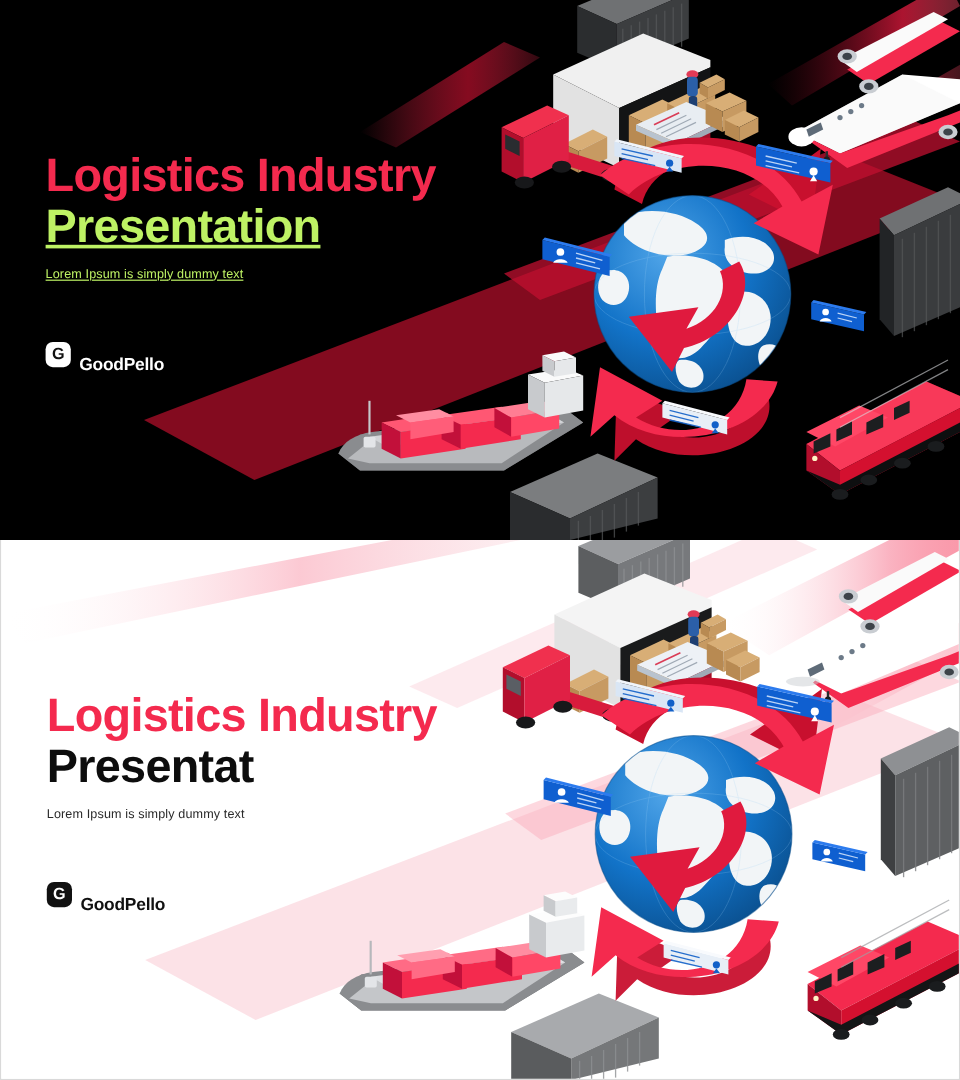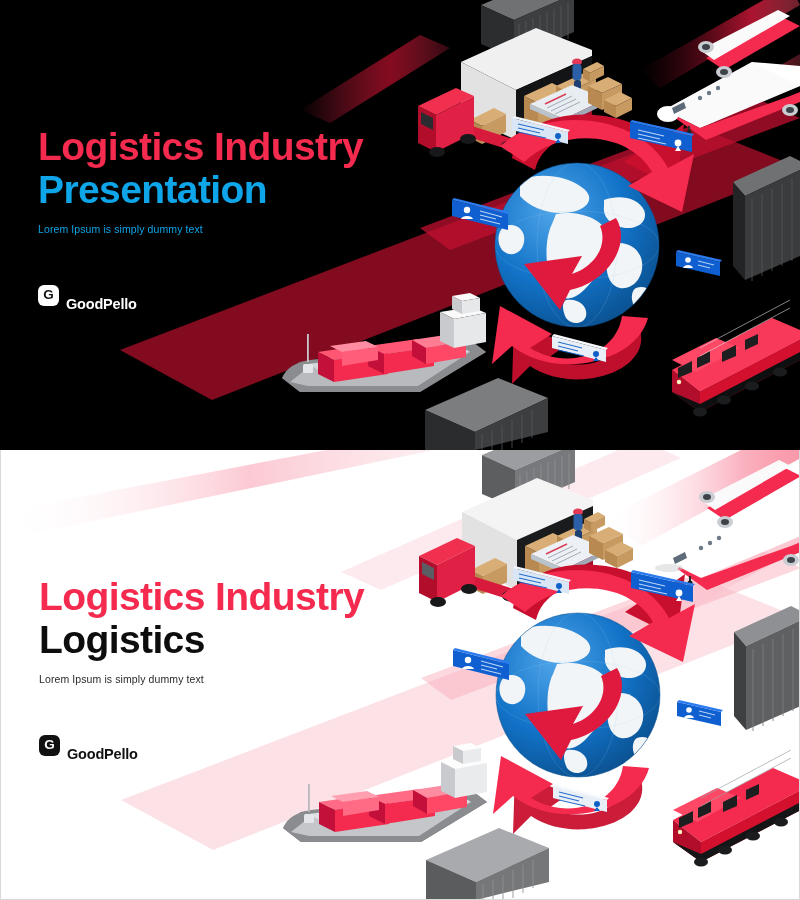--- a/index.html
+++ b/index.html
@@ -31,21 +31,21 @@
   .subtitle { font-size: 10.5px; letter-spacing: 0.1px; margin-top: 12px; }
 
   .brand { display: flex; align-items: center; gap: 7px; margin-top: 44px; }
   .brand-mark {
     width: 21px; height: 21px; border-radius: 6px;
     display: flex; align-items: center; justify-content: center;
     font-size: 13.5px; font-weight: bold; line-height: 1;
   }
   .brand-name { font-size: 14.5px; font-weight: bold; letter-spacing: -0.2px; margin-top: 17px; }
 
-  .on-dark .title-2, .on-dark .subtitle { color: #0ea5e9; }
+  .on-dark .title-2, .on-dark .subtitle { color: #bef264; text-decoration: underline; }
   .on-dark .brand-mark { background: #ffffff; color: #111111; }
   .on-dark .brand-name { color: #ffffff; }
 
   .on-light .title-2 { color: #0d0d0d; }
   .on-light .subtitle { color: #2a2a2a; }
   .on-light .brand-mark { background: #111111; color: #ffffff; }
   .on-light .brand-name { color: #111111; }
 </style>
 </head>
 <body>
@@ -694,21 +694,21 @@
           <line x1="558" y1="346" x2="578" y2="351"></line>
           <line x1="558" y1="350" x2="584" y2="356"></line>
         </g>
         <circle cx="596" cy="354" r="3" fill="#1160C8"></circle>
         <path d="M596,357 L599,361 L593,361 Z" fill="#1160C8"></path>
       </g>
     </svg>
 
     <div class="text-block on-light" style="top:126px">
       <div class="title-1" style="color:#F42A4E">Logistics Industry</div>
-      <div class="title-2">Logistics</div>
+      <div class="title-2">Presentat</div>
       <div class="subtitle">Lorem Ipsum is simply dummy text</div>
       <div class="brand">
         <div class="brand-mark">G</div>
         <div class="brand-name">GoodPello</div>
       </div>
     </div>
   </section>
 
 </div>
 

